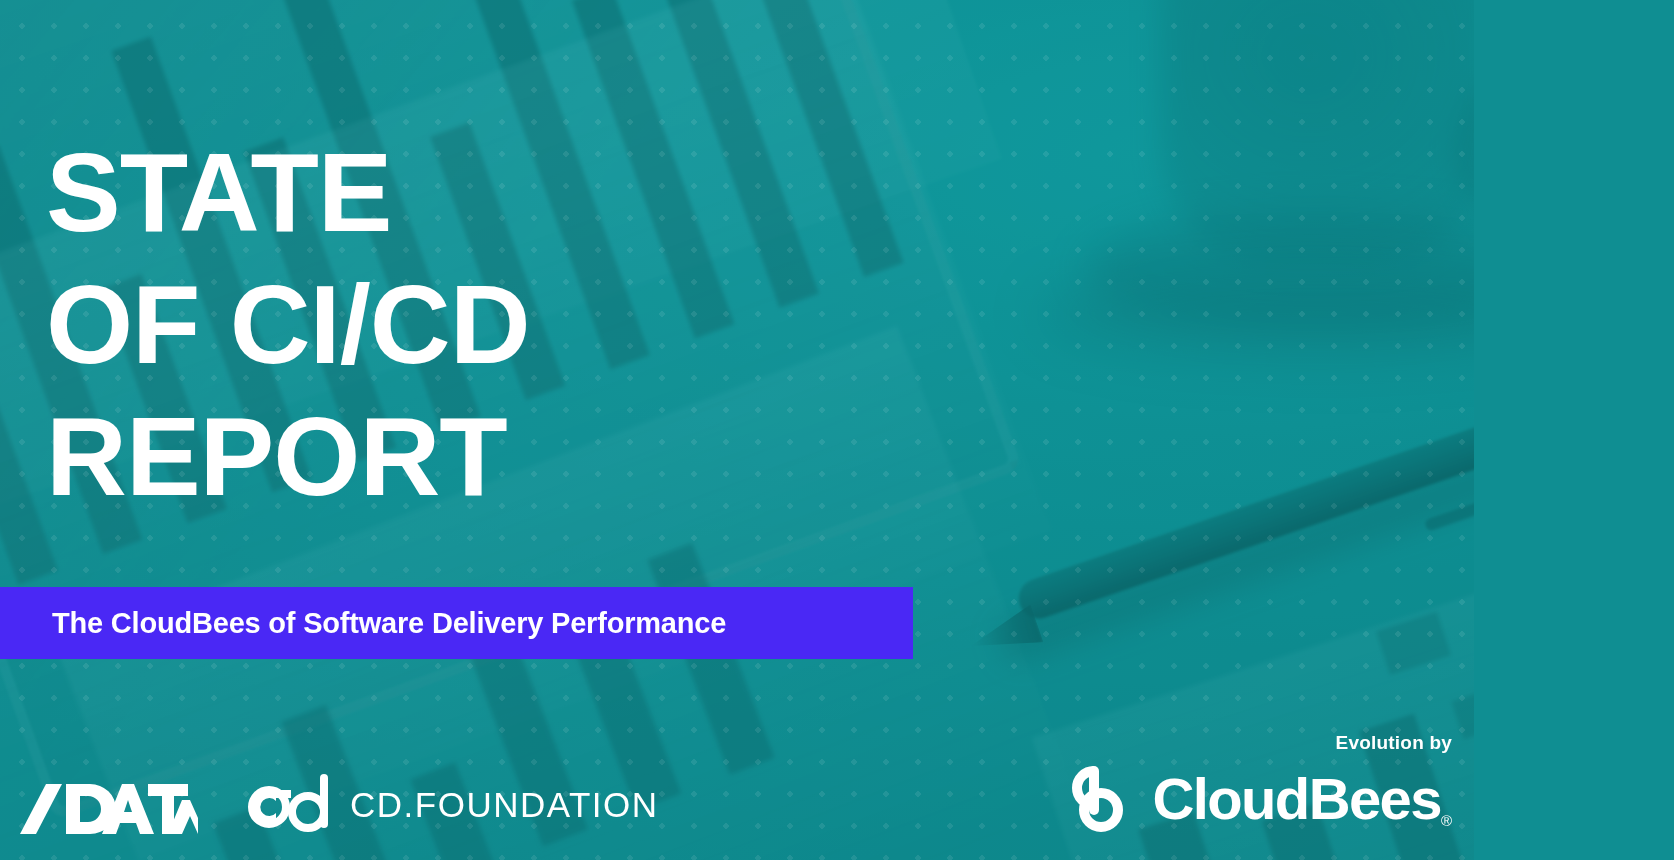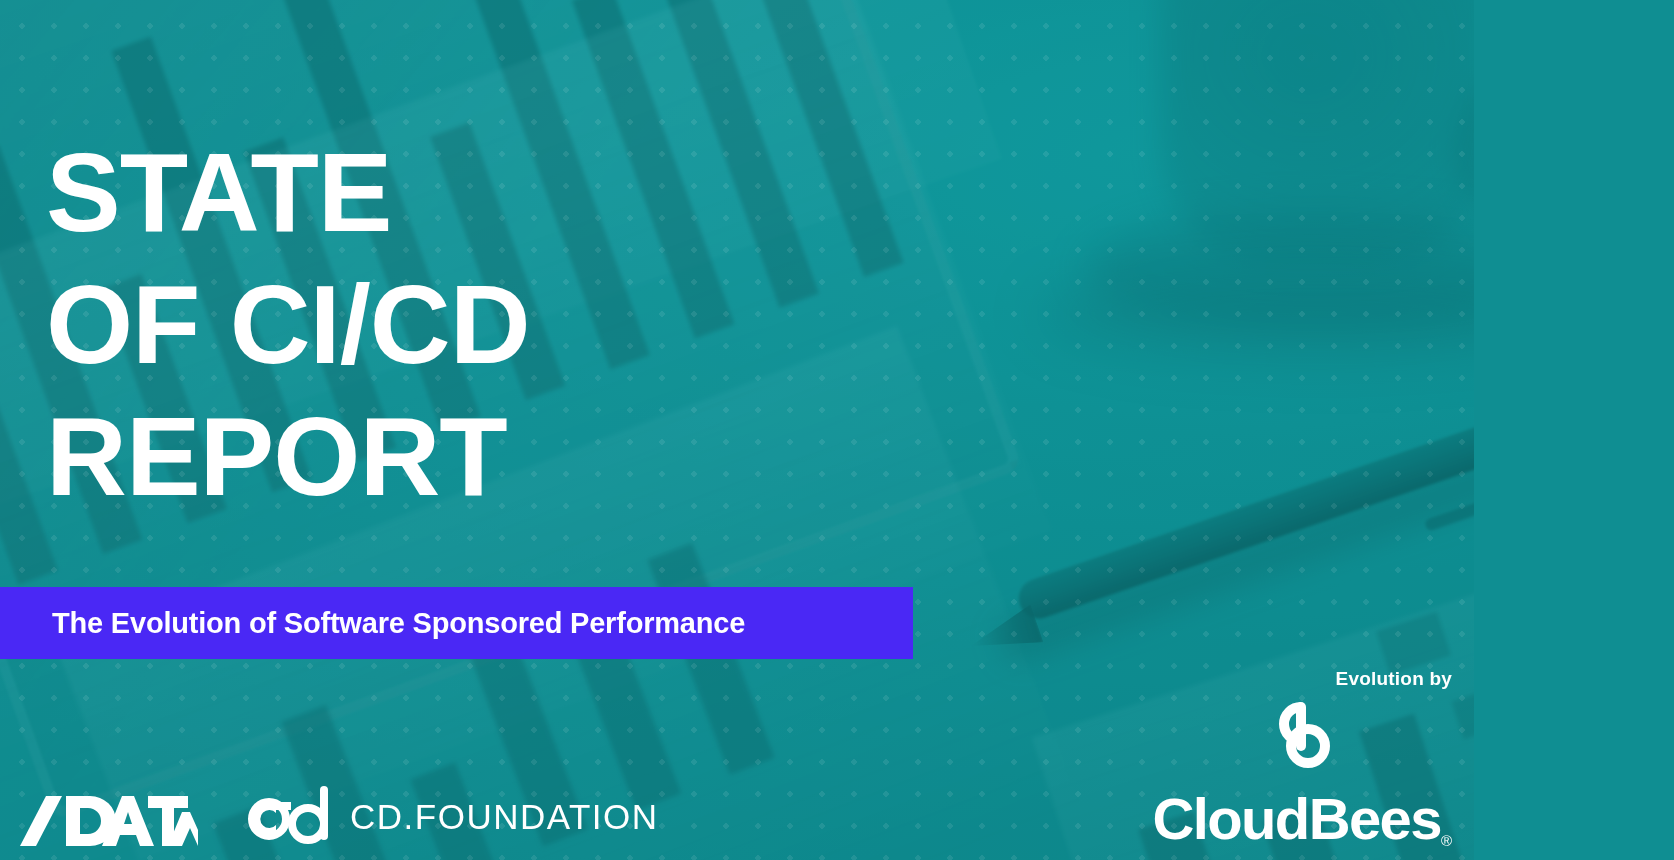--- a/index.html
+++ b/index.html
@@ -281,39 +281,39 @@
     font-family: "Liberation Sans", sans-serif;
     font-weight: 700;
     font-size: 19px;
     letter-spacing: 0.2px;
     margin-bottom: 8px;
   }
   .logo-row {
     display: flex;
     align-items: flex-end;
     gap: 46px;
-    padding-bottom: 12px;
+    padding-bottom: 24px;
     text-align: right;
   }
   .logo-row.right { justify-content: flex-end; gap: 18px; }
 
   .logo-svg { display: block; }
 
   .cf-lockup { display: flex; align-items: center; gap: 10px; }
   .cf-word {
     color: #ffffff;
     font-family: "Liberation Sans", sans-serif;
     font-weight: 400;
     font-size: 35px;
     letter-spacing: 1.5px;
     line-height: 1;
     padding-bottom: 2px;
   }
 
-  .cb-lockup { display: flex; align-items: center; gap: 18px; flex-direction: column; }
+  .cb-lockup { display: flex; align-items: center; gap: 18px; }
   .cb-word {
     color: #ffffff;
     font-family: "Liberation Sans", sans-serif;
     font-weight: 700;
     font-size: 58px;
     letter-spacing: -1.6px;
     line-height: 1;
   }
   .cb-reg {
     color: #ffffff;
@@ -391,21 +391,21 @@
 
   <div class="dot-grid"></div>
 
   <div class="content">
 
     <h1 class="title">STATE
 OF CI/CD
 REPORT</h1>
 
     <div class="subtitle-band">
-      <div class="subtitle-text">The Evolution of Software Sponsored Performance</div>
+      <div class="subtitle-text">The CloudBees of Software Delivery Performance</div>
     </div>
 
     <div class="footer-left">
       <div class="logo-row">
 
         <svg class="logo-svg" width="178" height="54" viewBox="0 0 178 54" aria-label="SlashData">
           <g fill="#ffffff">
 
             <polygon points="16,52 0,52 26,2 42,2"></polygon>
 

